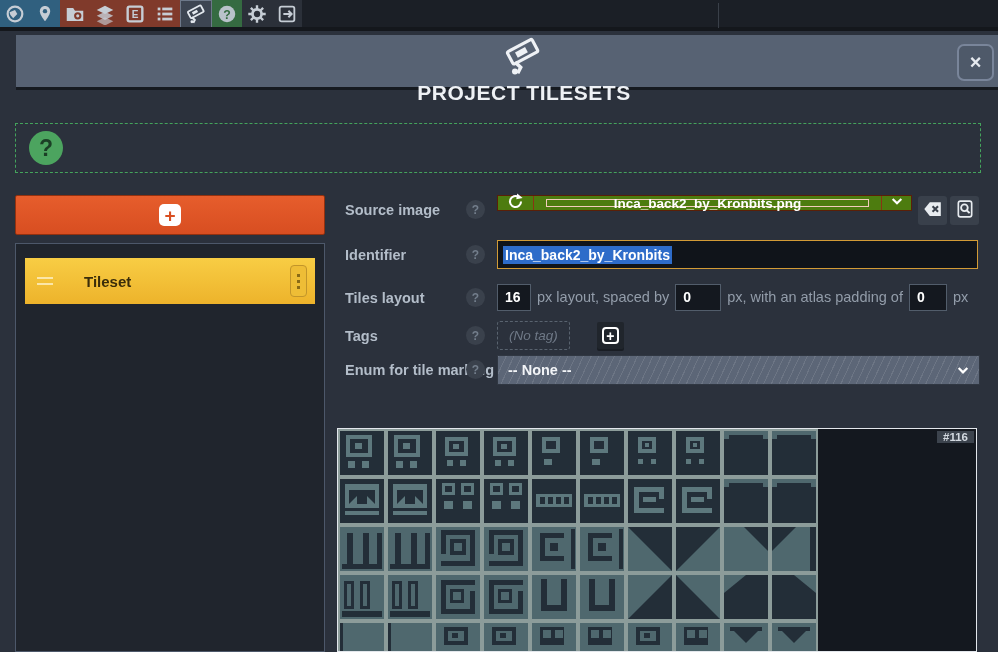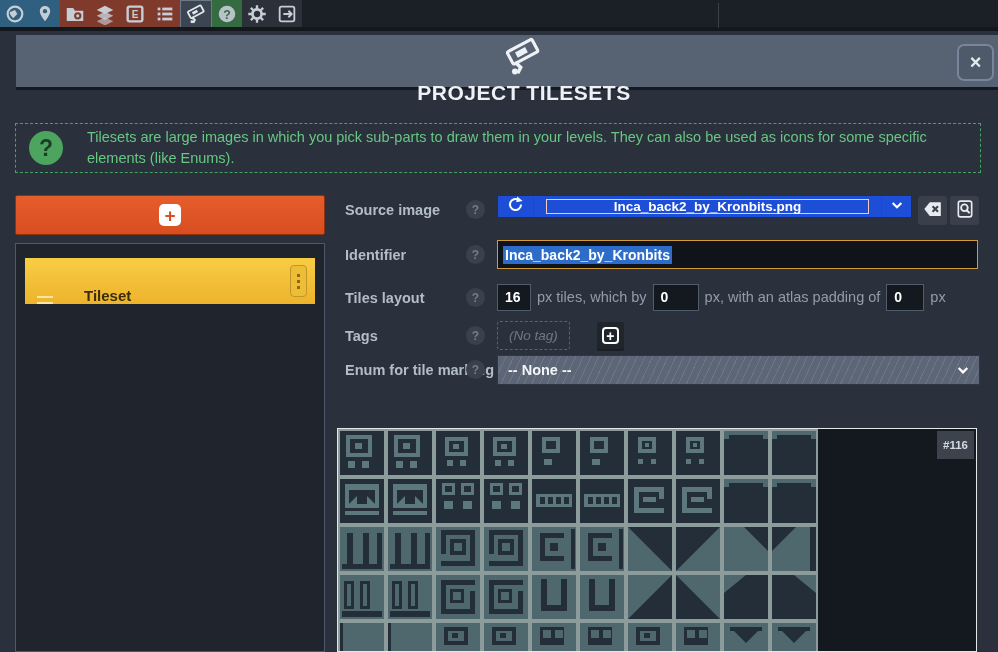--- a/index.html
+++ b/index.html
@@ -37,36 +37,36 @@
 
   
   .addbtn{position:absolute;left:15px;top:195px;width:310px;height:40px;
     background:linear-gradient(#e65d2c,#d84e21);border:1px solid #93310f;border-radius:2px;
     display:flex;align-items:center;justify-content:center;}
   .addbtn .plusbox{width:22px;height:22px;background:#fff;border-radius:5px;color:#d94f22;
     font-size:19px;font-weight:bold;display:flex;align-items:center;justify-content:center;line-height:1;}
   .listpanel{position:absolute;left:15px;top:243px;width:310px;height:409px;
     background:#20252d;border:1px solid #4d586a;}
   .tsitem{position:relative;margin:14px 9px;height:46px;background:linear-gradient(#f8cd44,#edb32b);
-    display:flex;align-items:flex-end;}
+    display:flex;align-items:center;}
   .draghandle{margin-left:12px;display:flex;flex-direction:column;gap:4px;}
   .draghandle i{display:block;width:16px;height:2px;background:#fbe6a8;}
   .tsitem .tslabel{margin-left:31px;color:#3a2d0a;font-weight:bold;font-size:15px;}
   .dotsbtn{position:absolute;right:8px;top:7px;width:17px;height:32px;border:1px solid #c2952a;
     border-radius:4px;background:#eebd36;display:flex;flex-direction:column;align-items:center;
     justify-content:center;gap:3px;}
   .dotsbtn i{display:block;width:3px;height:3px;background:#8a6a16;}
 
   
   .flabel{position:absolute;left:345px;color:#b3bdc9;font-weight:bold;font-size:14.5px;}
   .qc{position:absolute;width:19px;height:19px;border-radius:50%;background:#3a414c;color:#737e8c;
     font-size:12px;font-weight:bold;display:flex;align-items:center;justify-content:center;}
 
-  .srcwidget{position:absolute;left:497px;top:195px;width:415px;height:23px;display:flex;
-    background:#1d4ed8;border:1px solid #5a1f08;gap:9px;}
+  .srcwidget{position:absolute;left:497px;top:195px;width:415px;height:16px;display:flex;
+    background:#4d7c0f;border:1px solid #5a1f08;gap:9px;}
   .srcrefresh{flex:0 0 36px;display:flex;align-items:center;justify-content:center;
     border-right:1px solid #8a3413;}
   .srcname{flex:1;margin:3px;border:1px solid #f3cdbb;display:flex;align-items:center;
     justify-content:center;color:#fff;font-weight:bold;font-size:13.5px;}
   .srcchev{flex:0 0 30px;display:flex;align-items:center;justify-content:center;
     border-left:1px solid #8a3413;}
   .sqbtn{position:absolute;top:196px;width:29px;height:29px;background:#39404b;border-radius:3px;
     display:flex;align-items:center;justify-content:center;}
 
   .identinput{position:absolute;left:497px;top:240px;width:481px;height:29px;background:#10141a;
@@ -90,21 +90,21 @@
   .enumsel{position:absolute;left:497px;top:355px;width:483px;height:30px;background:#5c6677;
     background-image:repeating-linear-gradient(115deg,rgba(255,255,255,.10) 0 1px,transparent 1px 7px);
     border:1px solid #303742;display:flex;align-items:center;padding-left:10px;
     color:#f2f4f7;font-weight:bold;font-size:14.5px;}
   .enumsel svg{position:absolute;right:8px;}
 
   
   .preview{position:absolute;left:337px;top:428px;width:640px;height:224px;
     border:1px solid #e3e7ec;background:#14181f;overflow:hidden;}
   .badge{position:absolute;top:2px;right:2px;background:#3c434d;color:#d3d9e0;
-    font-size:11.5px;font-weight:bold;padding:8px 6px;z-index:2;}
+    font-size:11.5px;font-weight:bold;padding:0 6px;z-index:2;}
   .preview svg{position:absolute;left:0;top:0;}
 </style>
 </head>
 <body>
 
 <div class="screen">
 
   <div class="toolbar">
     <div class="tbtn blue">
       <span>
@@ -209,21 +209,20 @@
           <path d="M7.5 15.5 l3.2 3 l-1.7 3.4" stroke="#eef1f5" stroke-width="2" fill="none"></path>
           <circle cx="7.4" cy="20.8" r="1.7" fill="#eef1f5"></circle>
         </svg>
     </span>
     <div class="title">PROJECT TILESETS</div>
     <div class="closebtn">×</div>
   </div>
 
   <div class="helpbox">
     <div class="qbig">?</div>
-    <div class="helptext">Tilesets are large images in which you pick sub-parts to draw them in your levels. They can also be used as icons for some specific elements (like Enums).</div>
   </div>
 
   <div class="addbtn">
     <span class="plusbox">+</span>
   </div>
   <div class="listpanel">
     <div class="tsitem">
       <span class="draghandle">
           <i></i>
           <i></i>
@@ -270,21 +269,21 @@
   <span class="flabel" style="top:247px;">Identifier</span>
   <span class="qc" style="left:466px;top:245px;">?</span>
   <div class="identinput">
     <span class="selectedtext">Inca_back2_by_Kronbits</span>
   </div>
 
   <span class="flabel" style="top:290px;">Tiles layout</span>
   <span class="qc" style="left:466px;top:288px;">?</span>
   <div class="tilesrow">
     <span class="numin w1">16</span>
-    <span>px tiles, which by</span>
+    <span>px layout, spaced by</span>
     <span class="numin w2">0</span>
     <span>px, with an atlas padding of</span>
     <span class="numin w3">0</span>
     <span>px</span>
   </div>
 
   <span class="flabel" style="top:328px;">Tags</span>
   <span class="qc" style="left:466px;top:326px;">?</span>
   <div class="tagsrow">
     <span class="notag">(No tag)</span>

